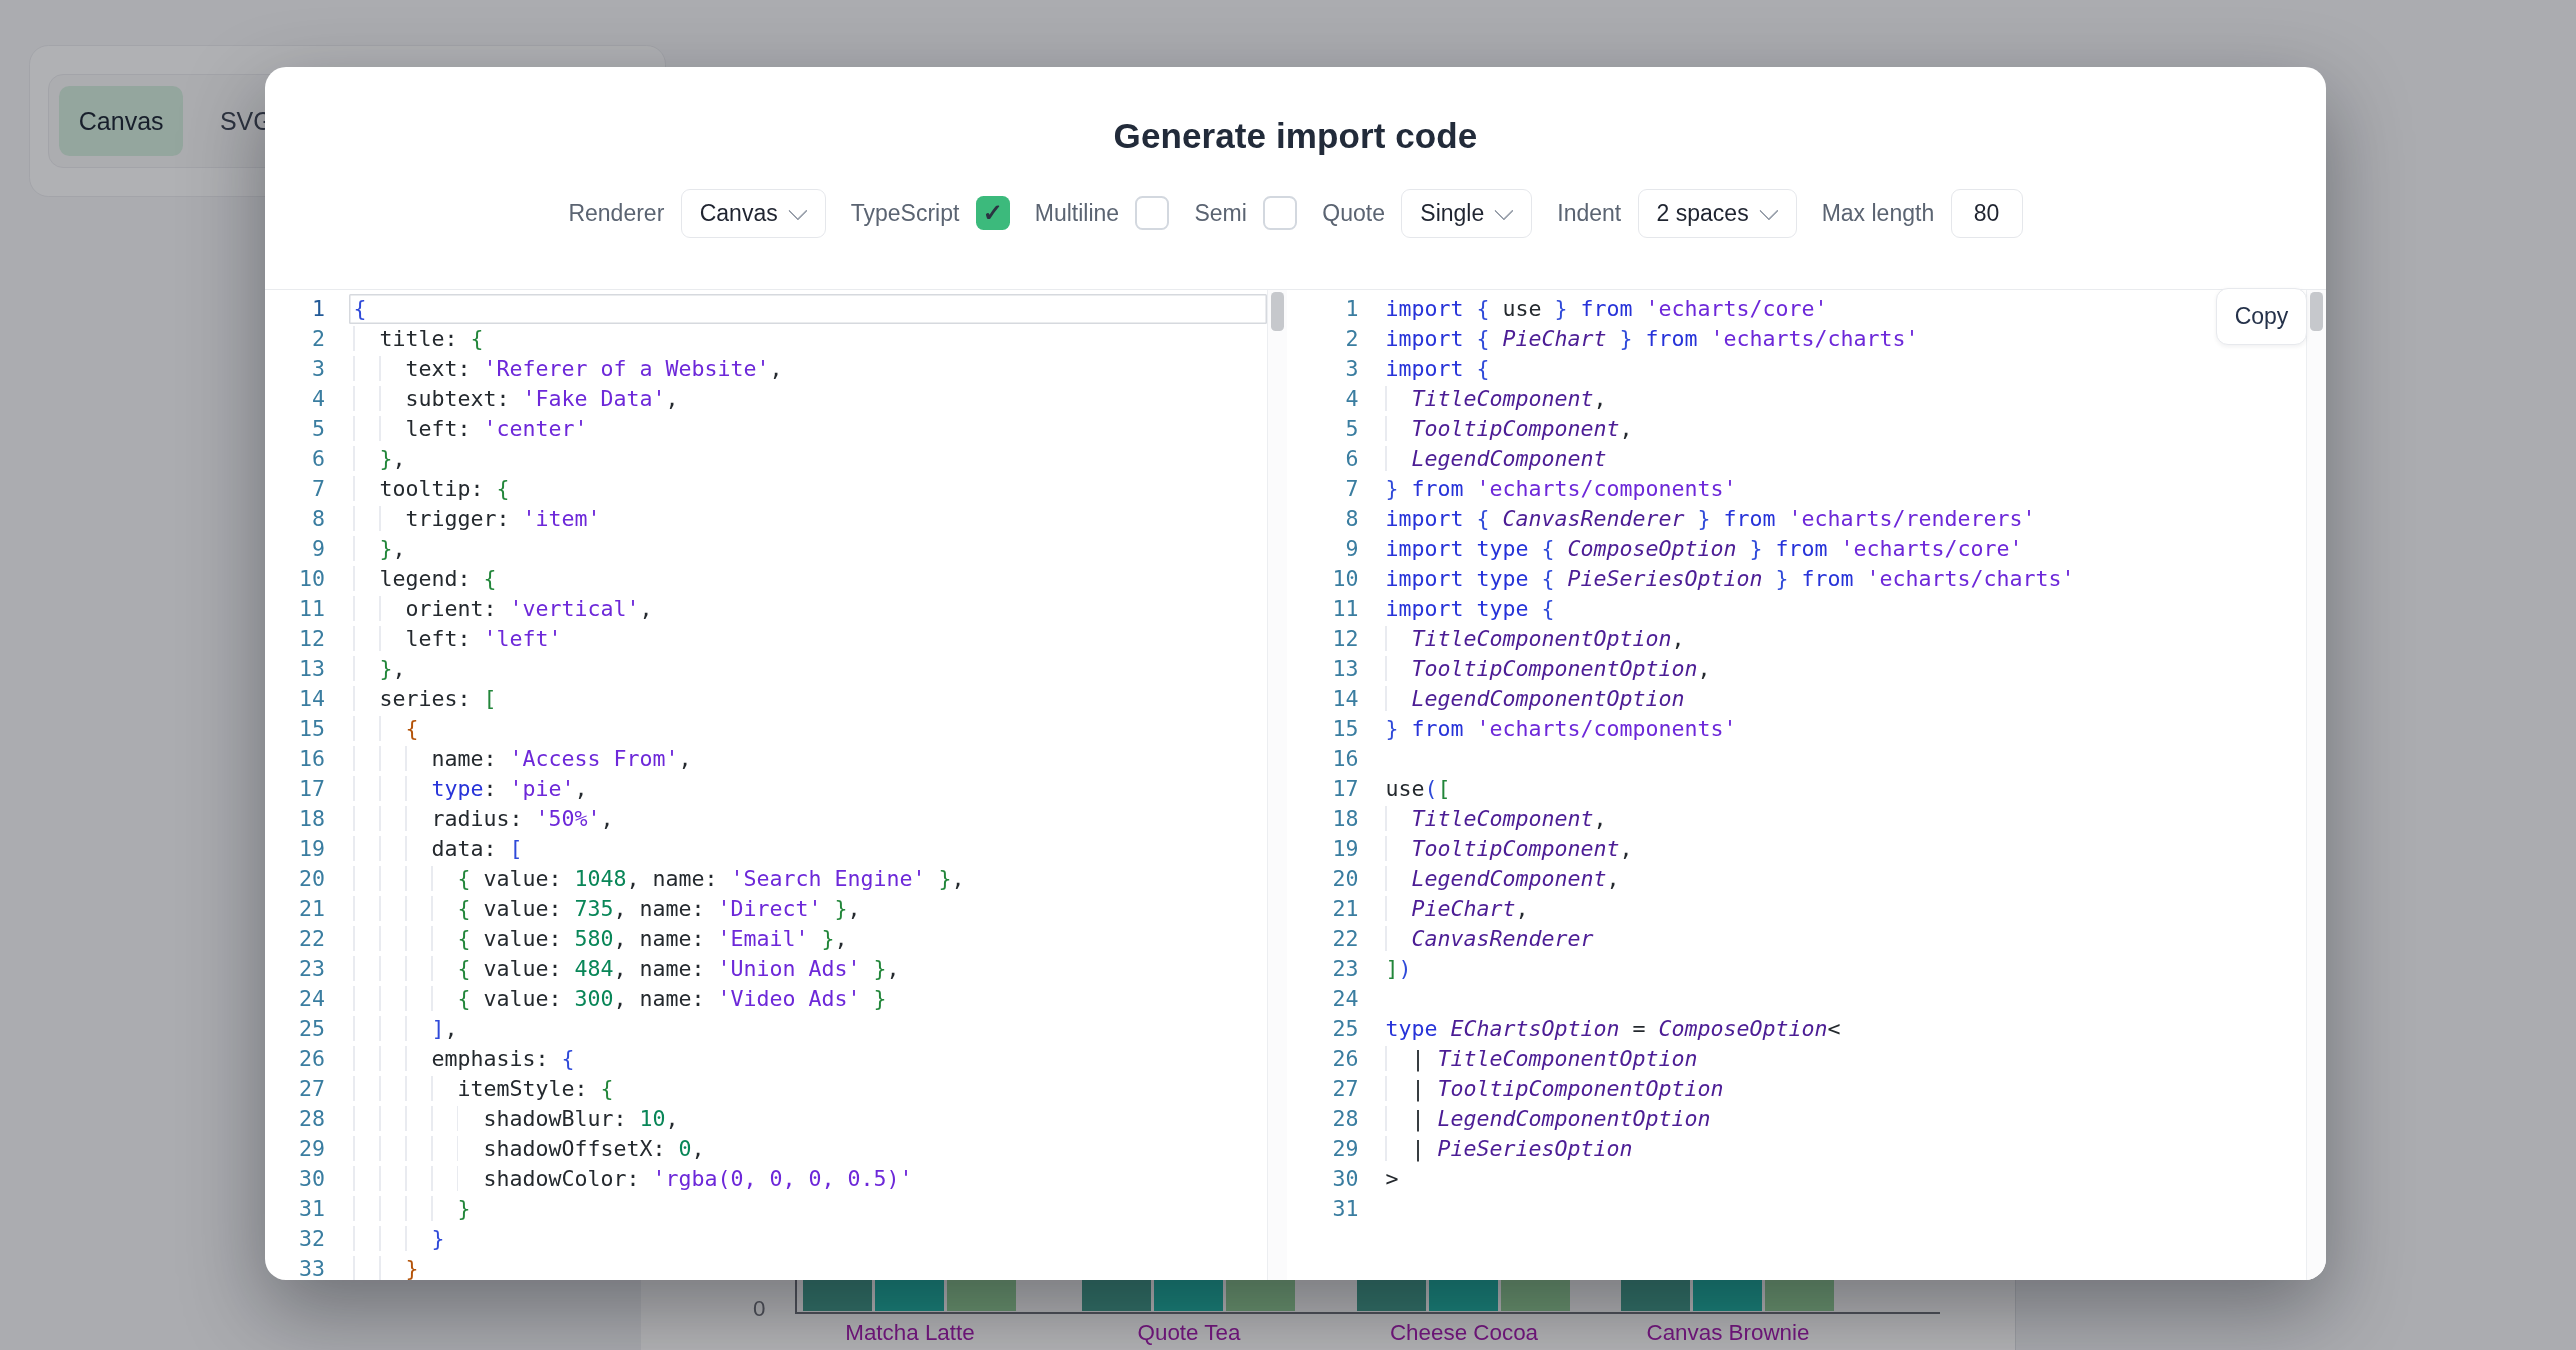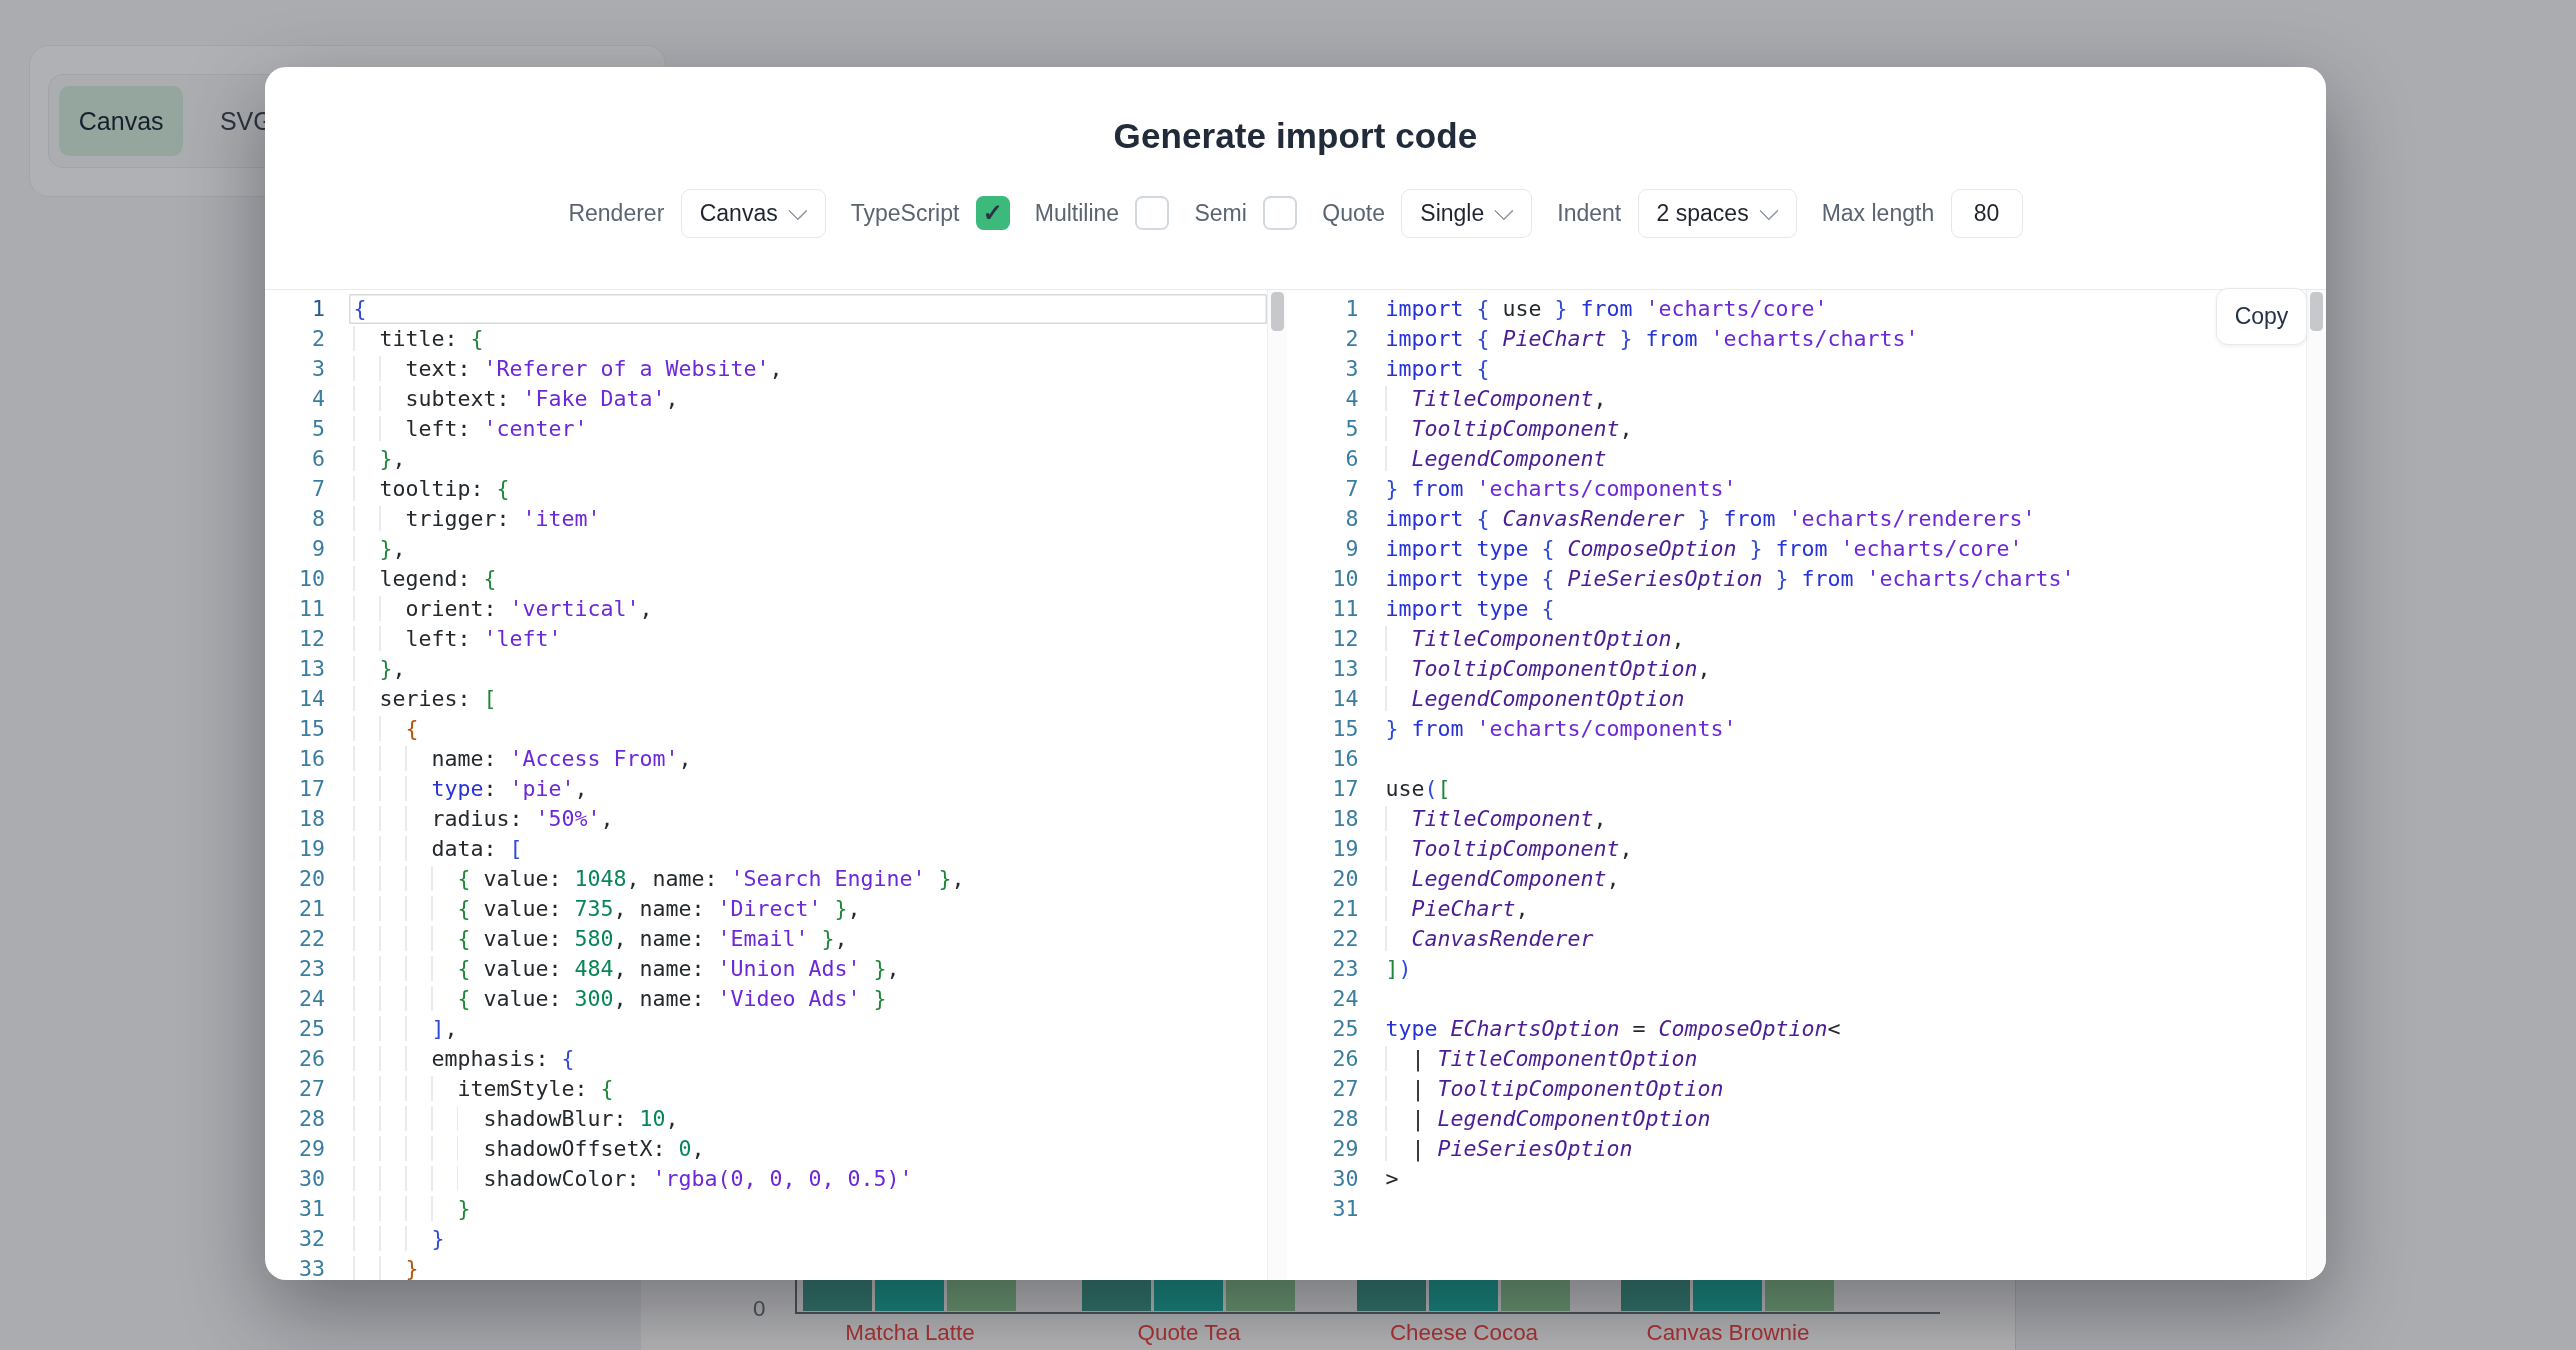--- a/index.html
+++ b/index.html
@@ -32,21 +32,21 @@
   .chart-card{
     position:absolute;left:641px;top:1163px;width:1374px;height:188px;
     background:#ffffff;border-right:1.5px solid #dcdee2;
   }
   .axis-line{position:absolute;left:154px;right:75px;top:149px;height:1.5px;background:#6e7079;}
   .yaxis-line{position:absolute;left:154px;top:97px;height:52px;width:1.5px;background:#6e7079;}
   .zero-label{position:absolute;left:112px;top:133px;font-size:22.4px;color:#6e7079;}
   .bar-group{position:absolute;top:0;width:214px;height:149px;}
   .bar{position:absolute;bottom:1.5px;width:69px;height:127px;}
   .bar.b0{left:0;} .bar.b1{left:72px;} .bar.b2{left:144px;}
-  .bar-label{position:absolute;top:157px;width:214px;text-align:center;font-size:22.4px;color:#ef4444;}
+  .bar-label{position:absolute;top:157px;width:214px;text-align:center;font-size:22.4px;color:#a21caf;}
   
   .overlay{position:absolute;inset:0;background:rgba(12,14,19,0.30);z-index:5;}
   
   .modal{
     position:absolute;left:265px;top:67px;width:2061px;height:1213px;z-index:10;
     background:#ffffff;border-radius:21px;box-shadow:0 30px 82px rgba(10,14,22,.38);
     overflow:hidden;
   }
   .modal-title{
     margin-top:49px;text-align:center;font-size:35px;font-weight:600;color:#222b3a;letter-spacing:0.1px;

